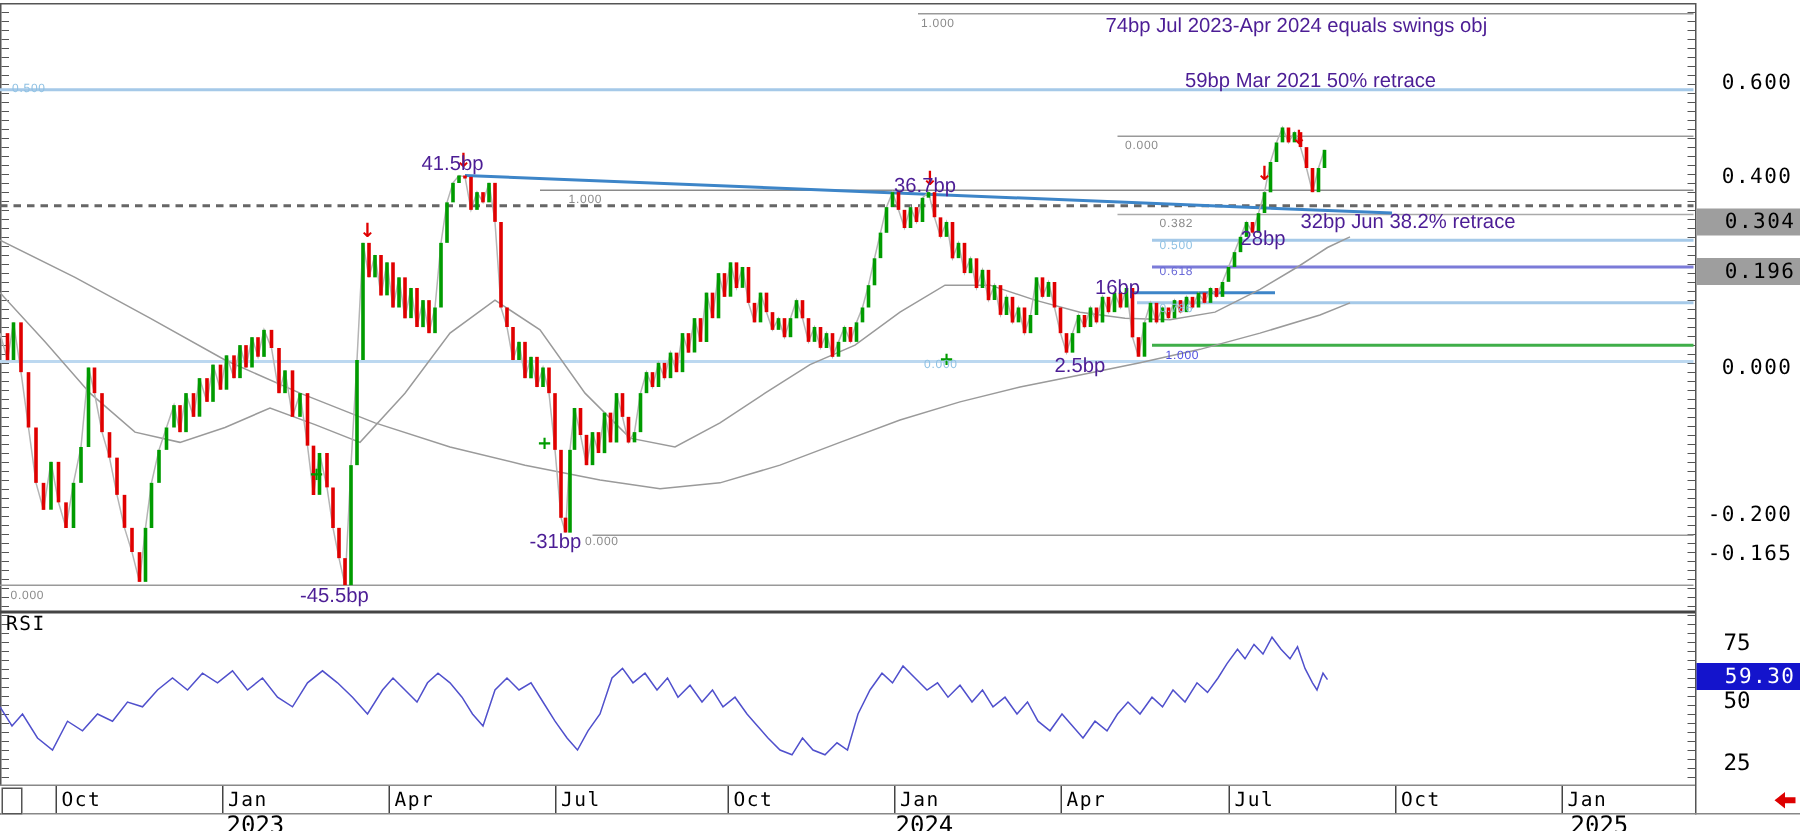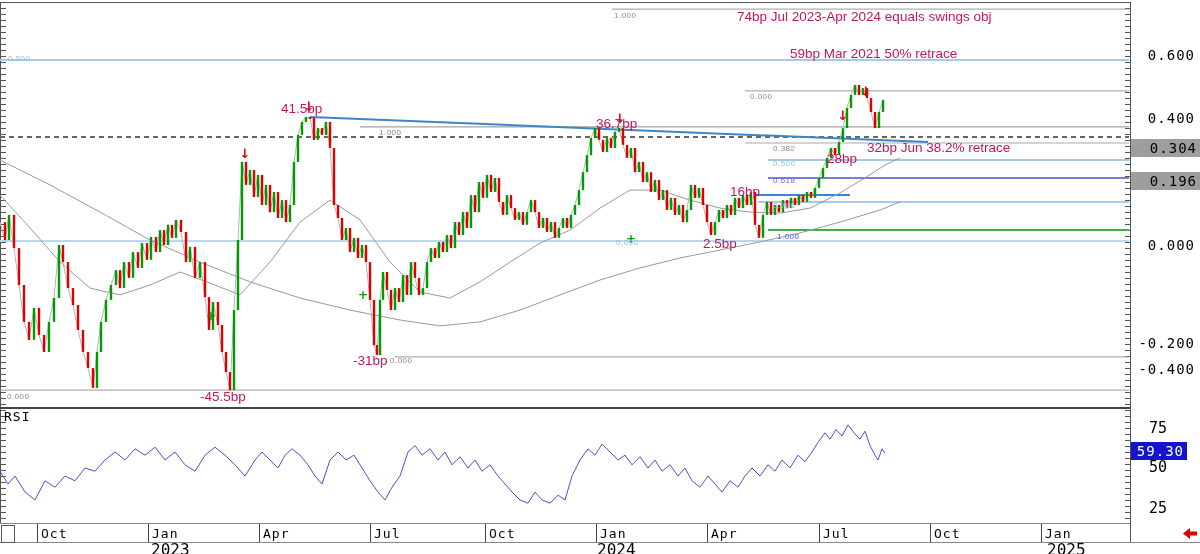--- a/index.html
+++ b/index.html
@@ -2,28 +2,28 @@
 <html><head>
 <meta charset="utf-8">
 <style>
   html,body{margin:0;padding:0;background:#e8e8e8;}
   #win{position:relative;width:1200px;height:554px;background:#fff;overflow:hidden;
        font-family:"Liberation Sans",sans-serif;}
   .abs{position:absolute;}
   .hline{position:absolute;background:#555;}
   .vline{position:absolute;background:#555;}
   svg{position:absolute;display:block;}
-  .ann{position:absolute;color:#be185d;font-size:13.5px;white-space:nowrap;
+  .ann{position:absolute;color:#4c1d95;font-size:13.5px;white-space:nowrap;
        font-family:"Liberation Sans",sans-serif;}
   .fib{position:absolute;font-size:8px;letter-spacing:.5px;white-space:nowrap;
        font-family:"Liberation Sans",sans-serif;background:rgba(255,255,255,.0);}
   .axlbl{position:absolute;left:1131px;width:64px;text-align:right;height:18px;line-height:18px;
        font-family:"DejaVu Sans Mono",monospace;font-size:14px;color:#000;letter-spacing:1px;}
   .axbox-gray{left:1131px;width:69px;text-align:right;background:#9e9e9e;color:#000;padding-right:3px;box-sizing:border-box;}
-  .axbox-blue{left:1131px;width:56px;text-align:right;background:#1414cc;color:#fff;padding-right:3px;box-sizing:border-box;}
+  .axbox-blue{left:1131px;width:69px;text-align:right;background:#1414cc;color:#fff;padding-right:3px;box-sizing:border-box;}
   .rsilbl{position:absolute;left:1131px;width:50px;text-align:left;padding-left:18px;height:18px;line-height:18px;
        font-family:"DejaVu Sans Mono",monospace;font-size:15px;color:#000;}
   .month{position:absolute;top:525px;height:16px;line-height:17px;font-family:"DejaVu Sans Mono",monospace;
        font-size:13px;color:#000;letter-spacing:1px;white-space:nowrap;}
   .msep{position:absolute;top:524px;height:18px;width:1px;background:#444;}
   .year{position:absolute;height:17px;line-height:17px;font-family:"DejaVu Sans Mono",monospace;
        font-size:16px;color:#000;margin-top:36px;}
   .ticks{position:absolute;width:5px;background-image:repeating-linear-gradient(to bottom,#555 0 1px,transparent 1px 6px);}
   #statusbar{position:absolute;left:0;top:543px;width:1200px;height:11px;border-top:1px solid #888;
        font-size:8.5px;font-weight:700;color:#222;background:#fff;}
@@ -318,21 +318,21 @@
       <div class="fib" style="left:777px;top:232px;color:#4d4de0;">1.000</div>
       <div class="fib" style="left:616px;top:238px;color:#8fc1e3;">0.000</div>
       <div class="fib" style="left:390px;top:356px;color:#8a8a8a;">0.000</div>
       <div class="fib" style="left:7px;top:392px;color:#8a8a8a;">0.000</div>
       <div class="axlbl" style="top:46px;">0.600</div>
       <div class="axlbl" style="top:109px;">0.400</div>
       <div class="axlbl axbox-gray" style="top:139px;">0.304</div>
       <div class="axlbl axbox-gray" style="top:172px;">0.196</div>
       <div class="axlbl" style="top:236px;">0.000</div>
       <div class="axlbl" style="top:298px;margin-top:36px;">-0.200</div>
-      <div class="axlbl" style="top:360px;">-0.400</div>
+      <div class="axlbl" style="top:360px;">-0.165</div>
       <div class="rsilbl" style="top:419px;">75</div>
       <div class="axlbl axbox-blue" style="top:442px;">59.30</div>
       <div class="rsilbl" style="top:458px;">50</div>
       <div class="rsilbl" style="top:499px;">25</div>
       <div class="year" style="left:151px;top:505px;">2023</div>
       <div class="year" style="left:597px;top:505px;">2024</div>
       <div class="year" style="left:1047px;top:505px;">2025</div>
     </div>
 
   <div id="taxis" class="abs" style="left:0;top:524px;width:1130px;height:18px;background:#fff;">

